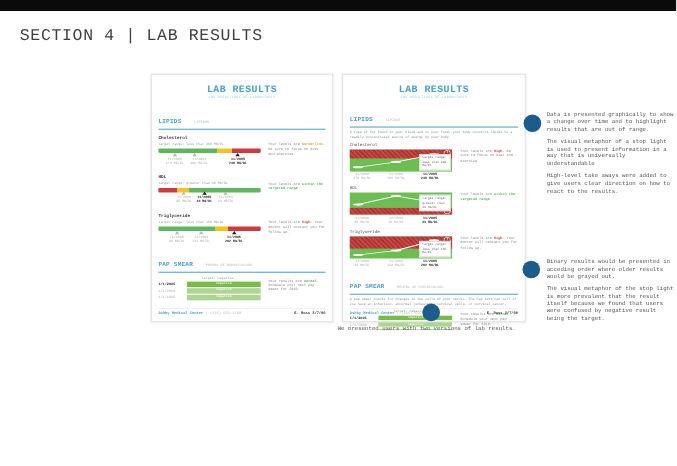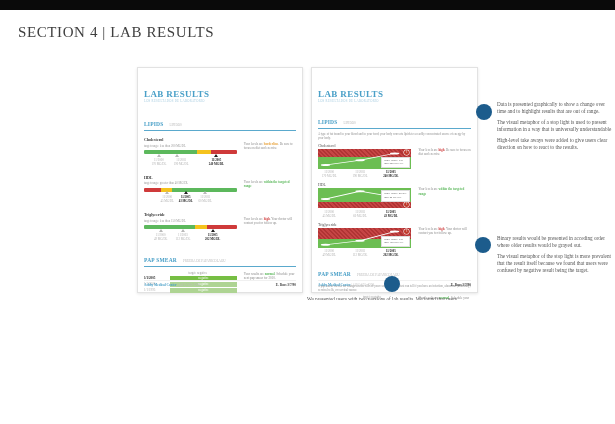--- a/index.html
+++ b/index.html
@@ -1,29 +1,29 @@
 <!DOCTYPE html>
 <html><head>
 <meta charset="utf-8">
 <style>
   html,body{margin:0;padding:0;background:#fff;}
   .stage{position:relative;width:615px;height:300px;background:#fff;overflow:hidden;
-         font-family:Liberation Serif, serif;color:#444;}
+         font-family:Liberation Mono, monospace;color:#444;}
   .bar{position:absolute;left:0;width:615px;background:#0a0a0a;}
   .bar.top{top:0;height:10px;}
   .bar.bottom{top:410px;height:14px;}
   .title{position:absolute;left:18px;top:24px;font-size:15px;font-weight:300;
          color:#3f3f3f;letter-spacing:.6px;}
 
   
   .card{position:absolute;top:67px;height:226px;background:#fff;border:1px solid #e2e2e2;
         box-shadow:0 1px 3px rgba(0,0,0,.10);box-sizing:border-box;padding:4px 6px;}
   .card.left{left:137px;width:166px;}
   .card.right{left:311px;width:167px;}
-  .mh{text-align:left;margin-top:18px;}
+  .mh{text-align:center;margin-top:6px;}
   .mh .t{color:#4aa0c8;font-size:9px;font-weight:bold;letter-spacing:.4px;line-height:1;}
   .mh .s{color:#a9cde0;font-size:3px;letter-spacing:.3px;}
   .sh{border-bottom:1px solid #5aa9cd;padding-bottom:1px;margin-top:10px;line-height:1;}
   .sh.tight{margin-top:5px;}
   .sh .b{color:#4aa0c8;font-weight:bold;font-size:5.5px;letter-spacing:.2px;}
   .sh .es{color:#b9b9b9;font-size:3.2px;margin-left:2px;}
 
   
   .lrow{display:flex;margin-top:6px;}
   .lmain{width:96px;position:relative;}

